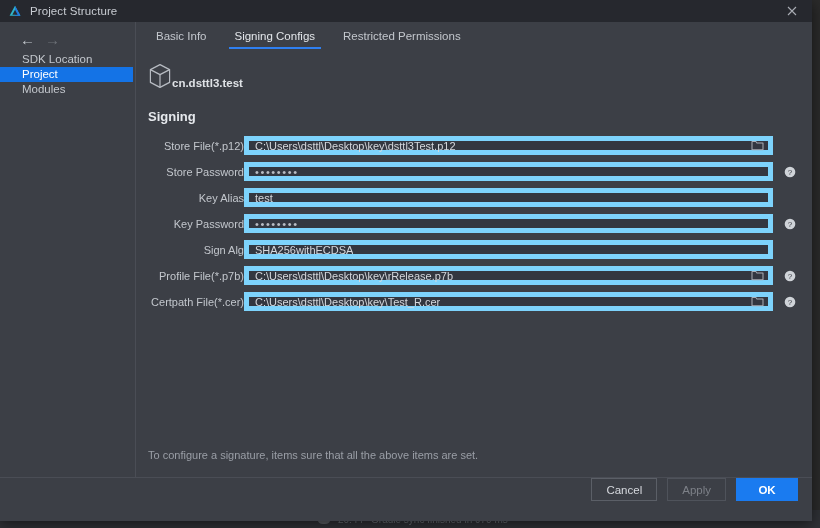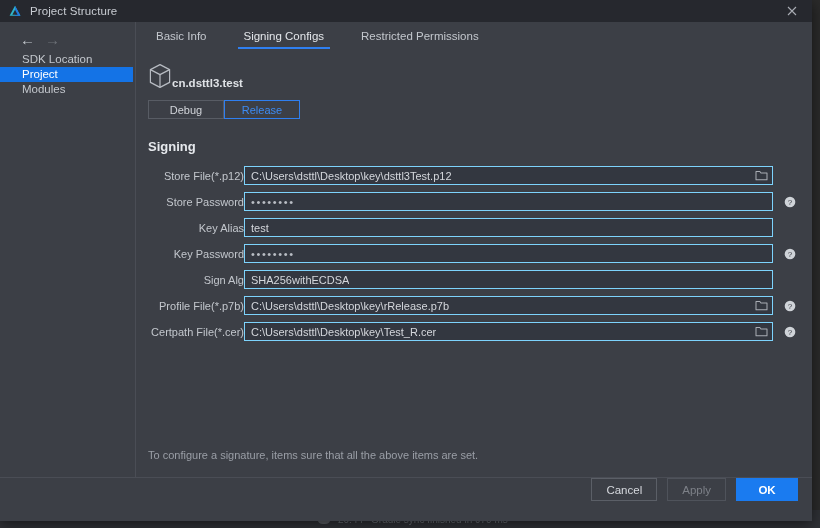--- a/index.html
+++ b/index.html
@@ -138,21 +138,21 @@
     flex-direction: column;
   }
 
   
   #tab-bar {
     height: 27px;
     flex: 0 0 27px;
     display: flex;
     align-items: flex-end;
     padding-left: 10px;
-    gap: 17px;
+    gap: 8px;
   }
   .tab {
     position: relative;
     padding: 0 10px 7px 10px;
     font-size: 11.5px;
     color: #c3c7cd;
     cursor: pointer;
     white-space: nowrap;
   }
   .tab.active { color: #e3e6ea; }
@@ -231,21 +231,21 @@
     color: #c3c7cd;
     white-space: nowrap;
     text-align: right;
   }
   .field-input-wrap {
     position: relative;
     width: 529px;
     flex: 0 0 529px;
     height: 19px;
     background: #333740;
-    border: 1px solid #7dd3fc;
+    border: 5px solid #7dd3fc;
     box-sizing: border-box;
     display: flex;
     align-items: center;
     cursor: text;
   }
   .field-value {
     font-size: 11px;
     color: #d4d7dc;
     padding-left: 6px;
     white-space: nowrap;
@@ -378,24 +378,20 @@
 
       <div id="module-header">
         <svg id="module-cube-icon" viewBox="0 0 24 26">
           <path d="M12 1.6 L21.6 6.6 L21.6 19.4 L12 24.4 L2.4 19.4 L2.4 6.6 Z" fill="none" stroke="#b7bbc2" stroke-width="1.2" stroke-linejoin="round"></path>
           <path d="M2.4 6.6 L12 11.6 L21.6 6.6" fill="none" stroke="#b7bbc2" stroke-width="1.2" stroke-linejoin="round"></path>
           <path d="M12 11.6 L12 24.4" fill="none" stroke="#b7bbc2" stroke-width="1.2"></path>
         </svg>
         <span id="module-name">cn.dsttl3.test</span>
       </div>
 
-      <div id="build-variant-group">
-        <div class="variant-button" id="variant-debug">Debug</div>
-        <div class="variant-button" id="variant-release">Release</div>
-      </div>
 
       <div id="signing-title">Signing</div>
 
       <div id="signing-form">
 
         <div class="form-row">
           <div class="field-label">Store File(*.p12)</div>
           <div class="field-input-wrap">
             <span class="field-value">C:\Users\dsttl\Desktop\key\dsttl3Test.p12</span>
             <span class="browse-button">

